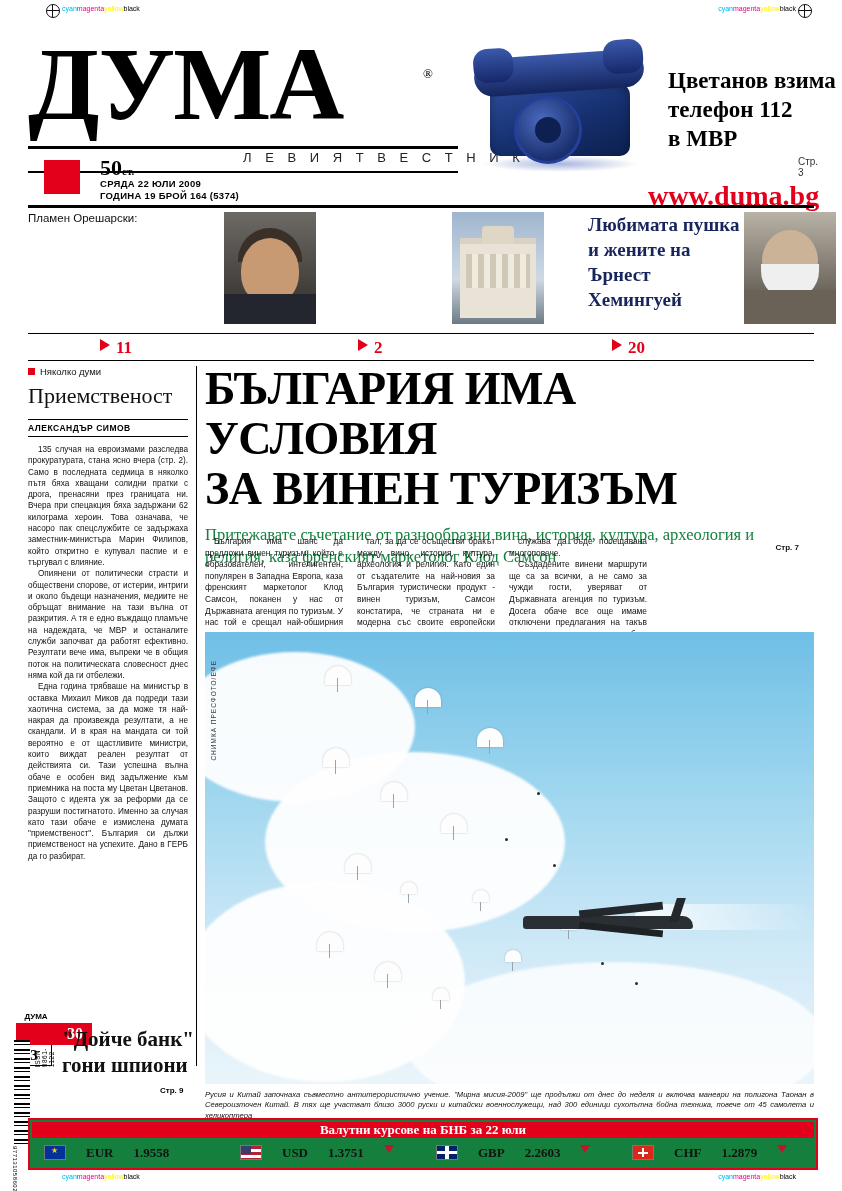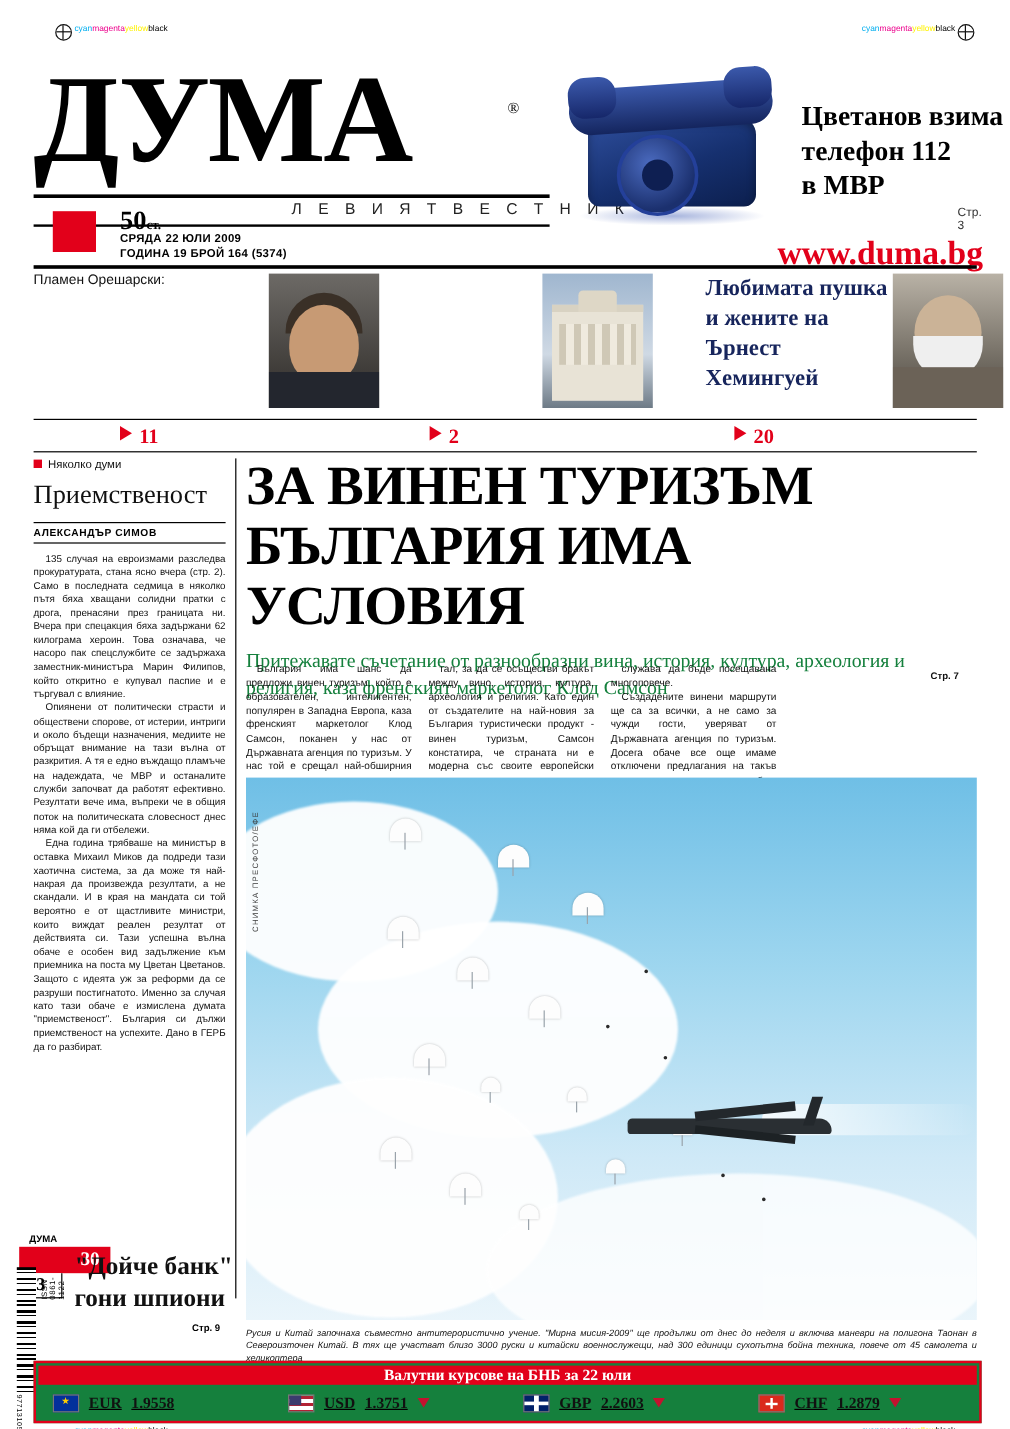--- a/index.html
+++ b/index.html
@@ -1,17 +1,17 @@
 <!DOCTYPE html>
 <html><head>
 <meta charset="utf-8">
 <style>
   html,body{margin:0;padding:0;background:#ffffff;}
   body{width:842px;height:1191px;font-family:"Liberation Sans",sans-serif;color:#000;position:relative;overflow:hidden;}
-  .page{position:absolute;left:0;top:16px;width:842px;height:965px;background:#fff;}
+  .page{position:absolute;left:0;top:0;width:842px;height:965px;background:#fff;}
 
   
   .regbar{position:absolute;left:0;top:0;width:842px;height:22px;}
   .regmark{position:absolute;top:4px;width:12px;height:12px;border:1px solid #111;border-radius:50%;}
   .regmark:after{content:"";position:absolute;left:5px;top:0;width:1px;height:12px;background:#111;}
   .regmark:before{content:"";position:absolute;top:5px;left:0;height:1px;width:12px;background:#111;}
   .cmyk{position:absolute;top:5px;font-size:7px;letter-spacing:0;}
   .cmyk span{font-size:7px;}
   .c-c{color:#00AEEF}.c-m{color:#EC008C}.c-y{color:#FFF200}.c-k{color:#000}
 
@@ -129,21 +129,21 @@
   .barcode .bars{position:absolute;left:0;top:0;width:16px;height:104px;background:repeating-linear-gradient(180deg,#000 0 2px,#fff 2px 4px,#000 4px 5px,#fff 5px 9px);}
   .barcode .num{position:absolute;left:-2px;top:106px;writing-mode:vertical-rl;font-size:6px;letter-spacing:.5px;}
   .isbn{position:absolute;left:34px;top:1048px;writing-mode:vertical-rl;transform:rotate(180deg);font-size:6.5px;letter-spacing:.5px;}
 
   
   .curbar{position:absolute;left:28px;top:1118px;width:786px;height:48px;background:#15803d;border:2px solid #e2001a;}
   .curtitle{position:absolute;left:0;top:2px;width:786px;text-align:center;font-family:"Liberation Serif",serif;font-weight:bold;font-size:13px;color:#c4122f;}
   .curtitle-bg{position:absolute;left:2px;top:2px;width:782px;height:16px;background:#e2001a;}
   .curtitle span{position:relative;color:#fff;}
   .currow{position:absolute;left:0;top:20px;width:786px;height:26px;display:flex;align-items:center;}
-  .curitem{display:flex;align-items:center;gap:8px;padding-left:14px;width:196px;box-sizing:border-box;text-decoration:underline;}
+  .curitem{display:flex;align-items:flex-start;gap:20px;padding-left:14px;width:196px;box-sizing:border-box;}
   .flag{width:22px;height:15px;border:1px solid #777;box-sizing:border-box;}
   .flag-eu{background:#03309b;position:relative;}
   .flag-eu:after{content:"★";color:#ffcc00;font-size:8px;position:absolute;left:6px;top:0px;}
   .flag-us{background:repeating-linear-gradient(180deg,#b22234 0 3px,#fff 3px 6px);position:relative;}
   .flag-us:after{content:"";position:absolute;left:0;top:0;width:10px;height:8px;background:#3c3b6e;}
   .flag-gb{background:#012169;position:relative;}
   .flag-gb:before{content:"";position:absolute;left:0;top:5px;width:20px;height:3px;background:#fff;}
   .flag-gb:after{content:"";position:absolute;left:8px;top:0;width:4px;height:13px;background:#fff;}
   .flag-ch{background:#da291c;position:relative;}
   .flag-ch:before{content:"";position:absolute;left:9px;top:2px;width:2px;height:9px;background:#fff;}
@@ -236,22 +236,22 @@
     <div class="lc-author">АЛЕКСАНДЪР  СИМОВ</div>
     <div class="lc-body">
       <p>135 случая на евроизмами разследва прокуратурата, стана ясно вчера (стр. 2). Само в последната седмица в няколко пътя бяха хващани солидни пратки с дрога, пренасяни през границата ни. Вчера при спецакция бяха задържани 62 килограма хероин. Това означава, че насоро пак спецслужбите се задържаха заместник-министъра Марин Филипов, който откритно е купувал паспие и е търгувал с влияние.</p>
       <p>Опиянени от политически страсти и обществени спорове, от истерии, интриги и около бъдещи назначения, медиите не обръщат внимание на тази вълна от разкрития. А тя е едно въждащо пламъче на надеждата, че МВР и останалите служби започват да работят ефективно. Резултати вече има, въпреки че в общия поток на политическата словесност днес няма кой да ги отбележи.</p>
       <p>Една година трябваше на министър в оставка Михаил Миков да подреди тази хаотична система, за да може тя най-накрая да произвежда резултати, а не скандали. И в края на мандата си той вероятно е от щастливите министри, които виждат реален резултат от действията си. Тази успешна вълна обаче е особен вид задължение към приемника на поста му Цветан Цветанов. Защото с идеята уж за реформи да се разруши постигнатото. Именно за случая като тази обаче е измислена думата "приемственост". България си дължи приемственост на успехите. Дано в ГЕРБ да го разбират.</p>
     </div>
   </div>
   <div class="vdiv"></div>
 
   <div class="main">
+    <div class="mh">БЪЛГАРИЯ ИМА УСЛОВИЯ</div>
     <div class="mh">ЗА ВИНЕН ТУРИЗЪМ</div>
-    <div class="mh">БЪЛГАРИЯ ИМА УСЛОВИЯ</div>
     <div class="mdeck">Притежавате съчетание от разнообразни вина, история, култура, археология и религия, каза френският маркетолог Клод Самсон</div>
   </div>
 
   <div class="cols">
     <div class="col">
         <p>България има шанс да предложи винен туризъм, който е образователен, интелигентен, популярен в Западна Европа, каза френският маркетолог Клод Самсон, поканен у нас от Държавната агенция по туризъм. У нас той е срещал най-обширния капи-</p>
       </div>
     <div class="col">
         <p>тал, за да се осъществи бракът между вино, история, култура, археология и религия. Като един от създателите на най-новия за България туристически продукт - винен туризъм, Самсон констатира, че страната ни е модерна със своите европейски измерения и за-</p>
       </div>

